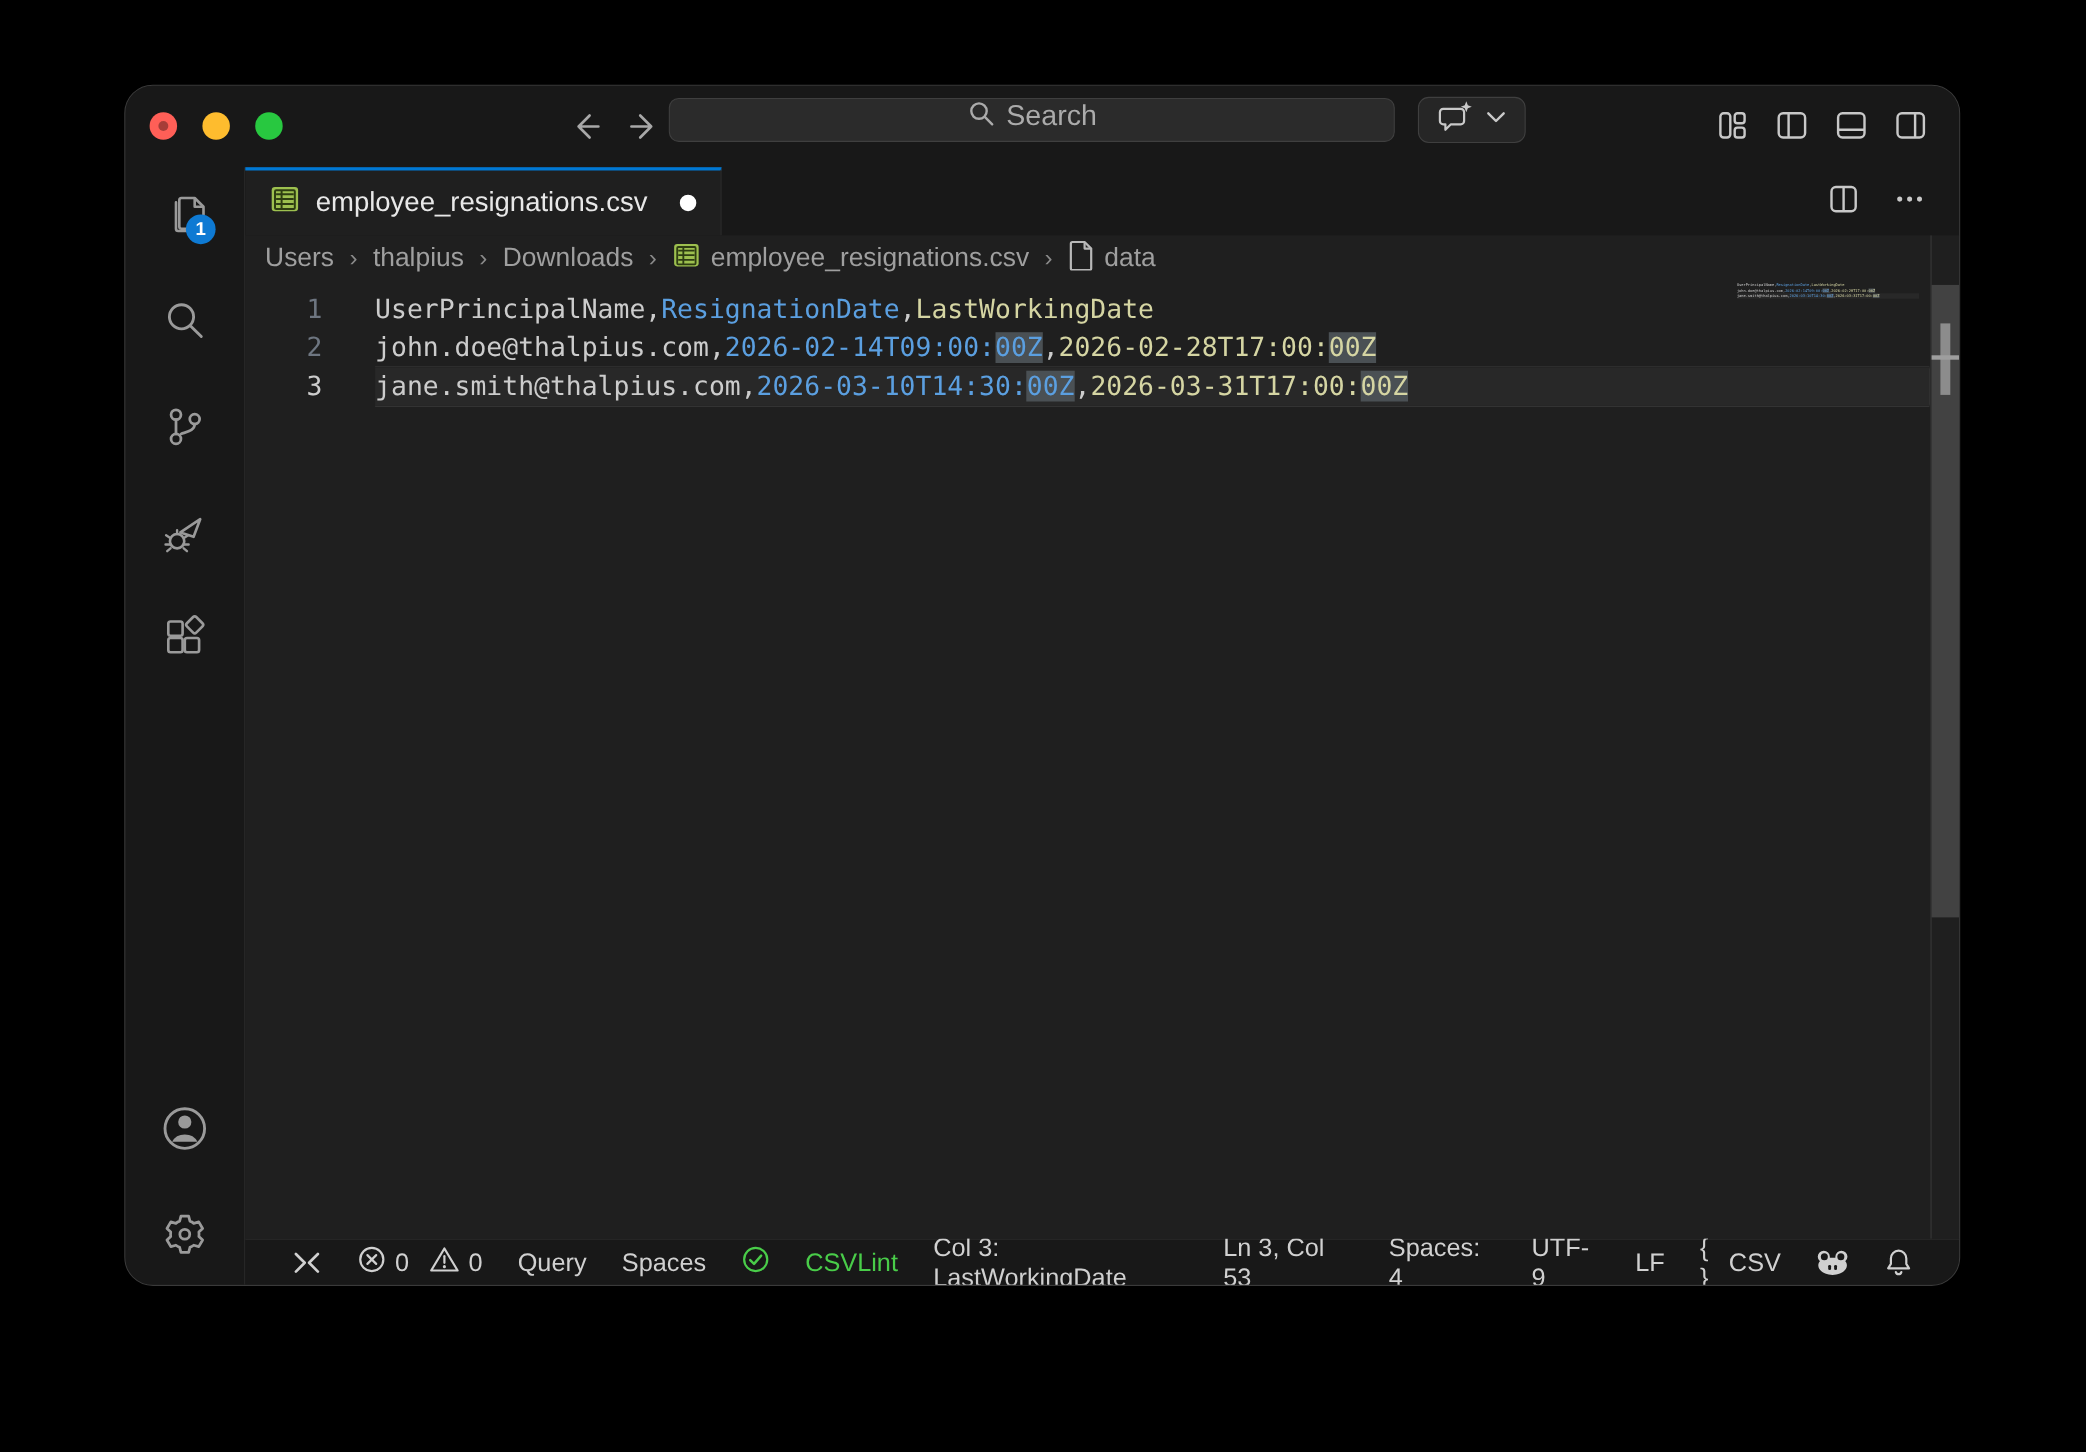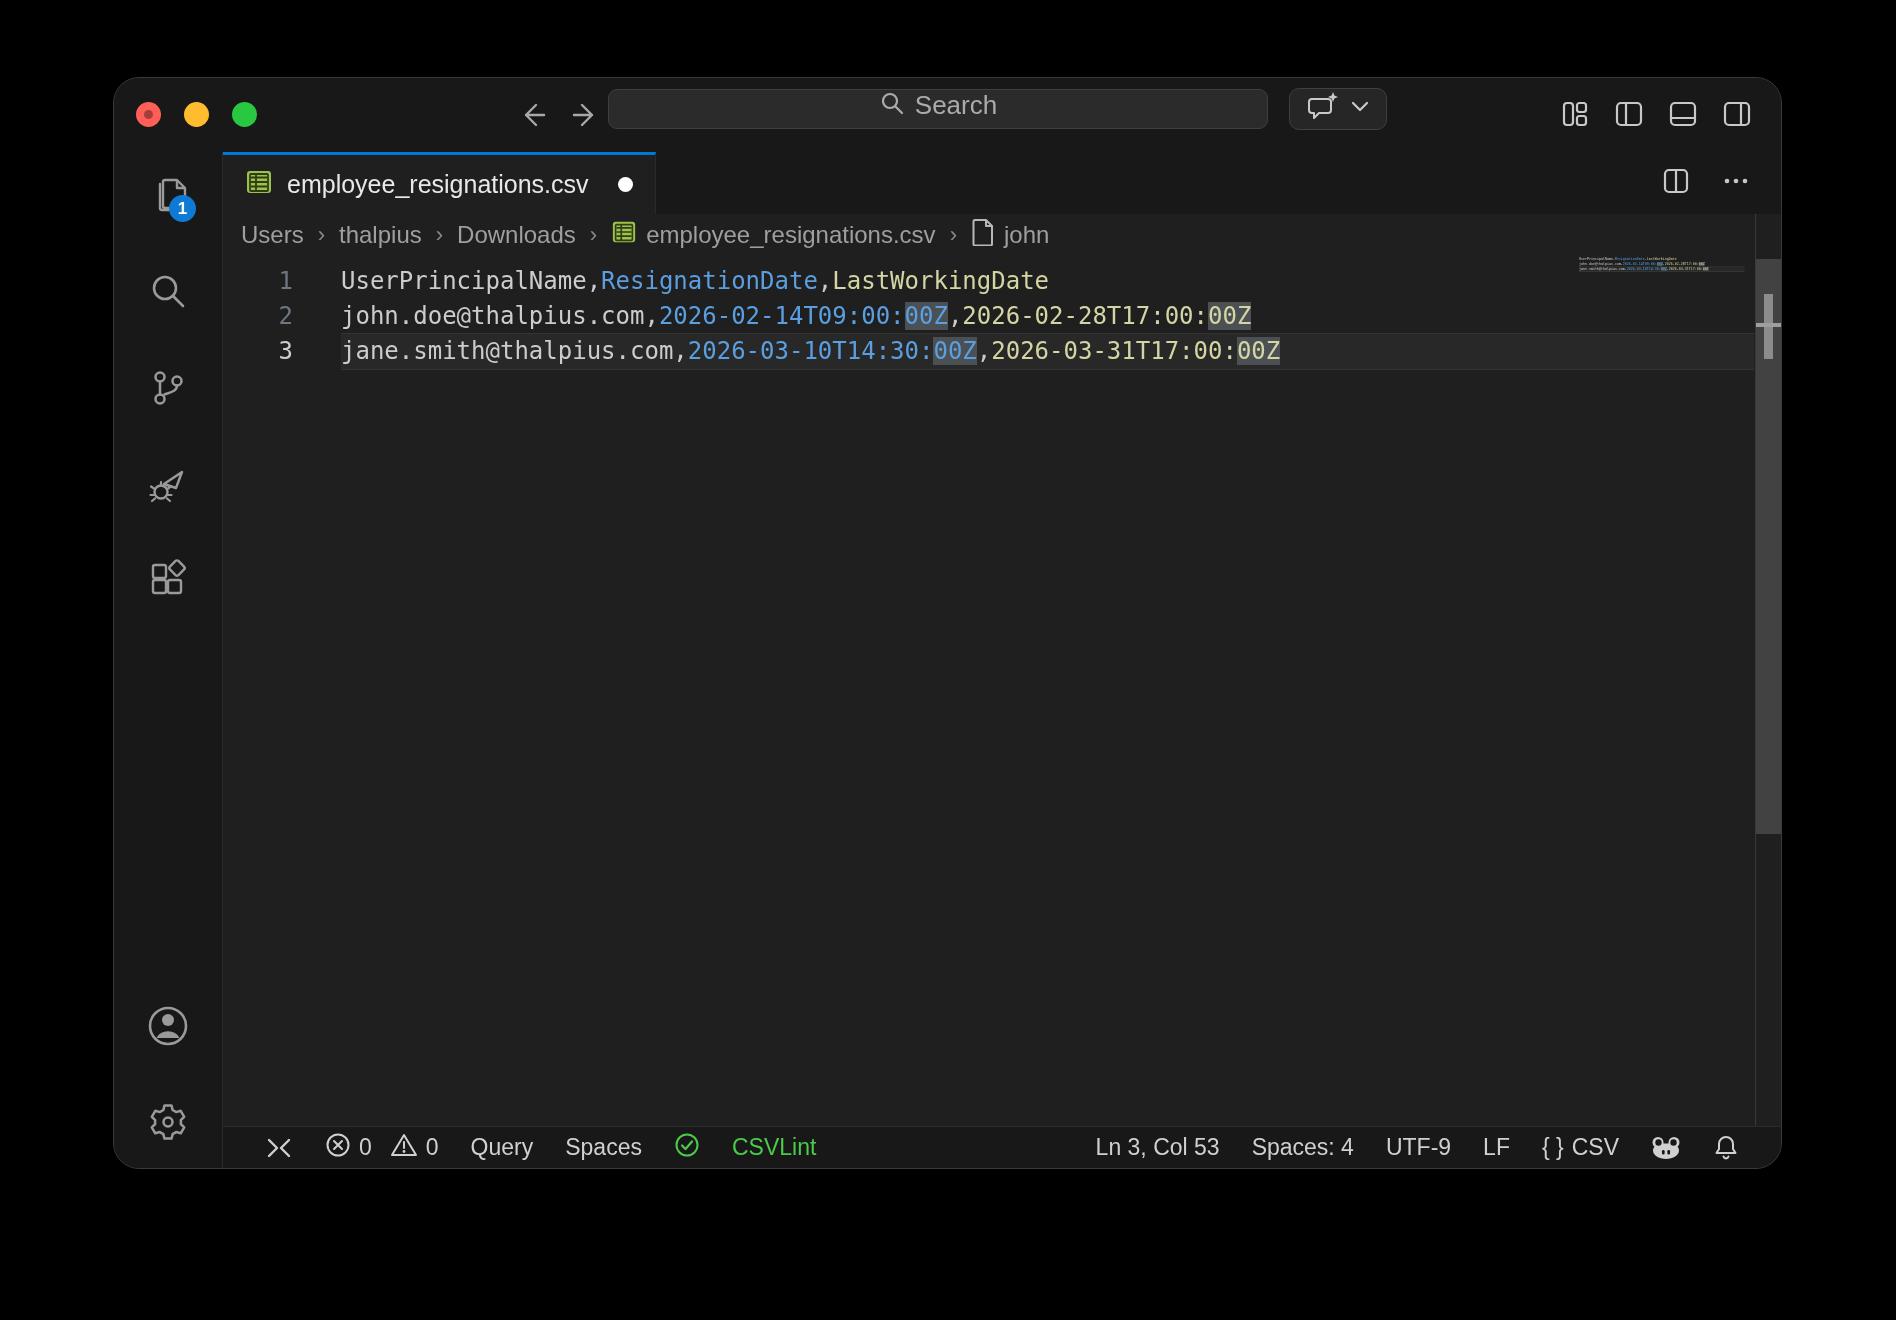--- a/index.html
+++ b/index.html
@@ -263,21 +263,21 @@
             <span>employee_resignations.csv</span>
           </span>
           <span class="sep">›</span>
           <span class="bc-item">
             <span>
               <svg width="24" height="28" viewBox="0 0 24 28">
                   <path d="M4 2 h11 l6 6 v18 a1.5 1.5 0 0 1 -1.5 1.5 h-15.5 a1.5 1.5 0 0 1 -1.5 -1.5 v-22.5 a1.5 1.5 0 0 1 1.5 -1.5 z" stroke="#b8b8b8" stroke-width="2" fill="none" stroke-linejoin="round"></path>
                   <path d="M15 2 v6 h6" stroke="#b8b8b8" stroke-width="2" fill="none" stroke-linejoin="round"></path>
                 </svg>
             </span>
-            <span>john</span>
+            <span>data</span>
           </span>
         </div>
 
         <div class="editor">
           <div class="lines" id="editor-lines">
               <div class="code-line">
                 <div class="gutter">1</div>
                 <div class="line-content"><span class="c1">UserPrincipalName</span><span class="c1">,</span><span class="c2">ResignationDate</span><span class="c1">,</span><span class="c3">LastWorkingDate</span></div>
               </div>
               <div class="code-line">
@@ -337,20 +337,23 @@
               <svg width="26" height="26" viewBox="0 0 26 26">
                   <circle cx="13" cy="13" r="10.5" stroke="#49cc49" stroke-width="2" fill="none"></circle>
                   <path d="M8 13.5 L11.5 17 L18 9.5" stroke="#49cc49" stroke-width="2.2" fill="none" stroke-linecap="round" stroke-linejoin="round"></path>
                 </svg>
             </span>
             <span>CSVLint</span>
           </div>
         </div>
         <div class="sb-right">
           <div class="sb-item">
+              <span>Col 3: LastWorkingDate</span>
+            </div>
+          <div class="sb-item">
               <span>Ln 3, Col 53</span>
             </div>
           <div class="sb-item">
               <span>Spaces: 4</span>
             </div>
           <div class="sb-item">
               <span>UTF-9</span>
             </div>
           <div class="sb-item">
               <span>LF</span>

